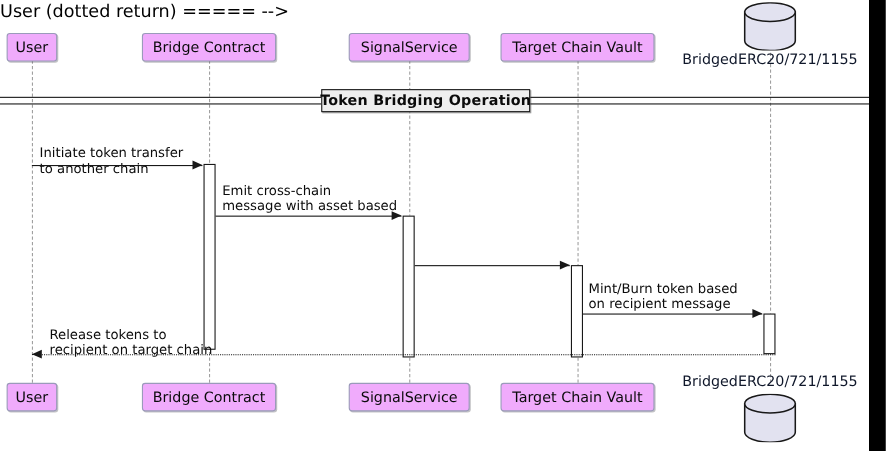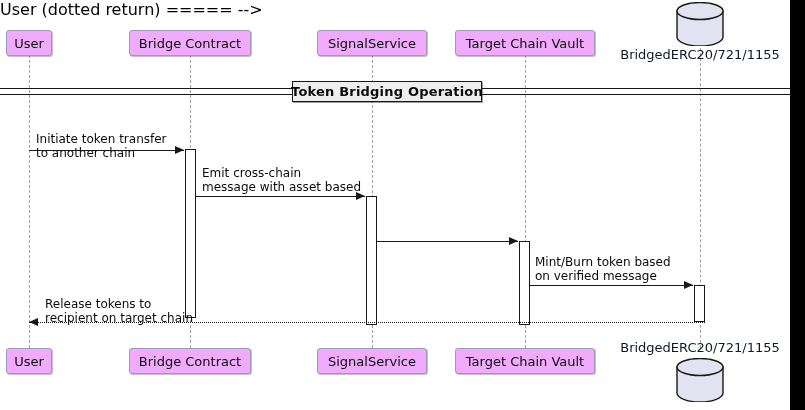--- a/index.html
+++ b/index.html
@@ -137,21 +137,21 @@
 message with asset based</div>
   <div class="msgline" style="left:196px;top:196px;width:169px;"></div>
   <div class="arrowR" style="left:356px;top:192px;"></div>
 
   
   <div class="msgline" style="left:377px;top:241px;width:141px;"></div>
   <div class="arrowR" style="left:509px;top:237px;"></div>
 
   
   <div class="msgtext" style="left:535px;top:255px;">Mint/Burn token based
-on verified message</div>
+on recipient message</div>
   <div class="msgline" style="left:530px;top:285px;width:163px;"></div>
   <div class="arrowR" style="left:684px;top:281px;"></div>
 
    User (dotted return) ===== --&gt;
   <div class="msgtext" style="left:45px;top:297px;">Release tokens to
 recipient on target chain</div>
   <div class="msgline dotted" style="left:29px;top:322px;width:676px;"></div>
   <div class="arrowL" style="left:29px;top:318px;"></div>
 
   

